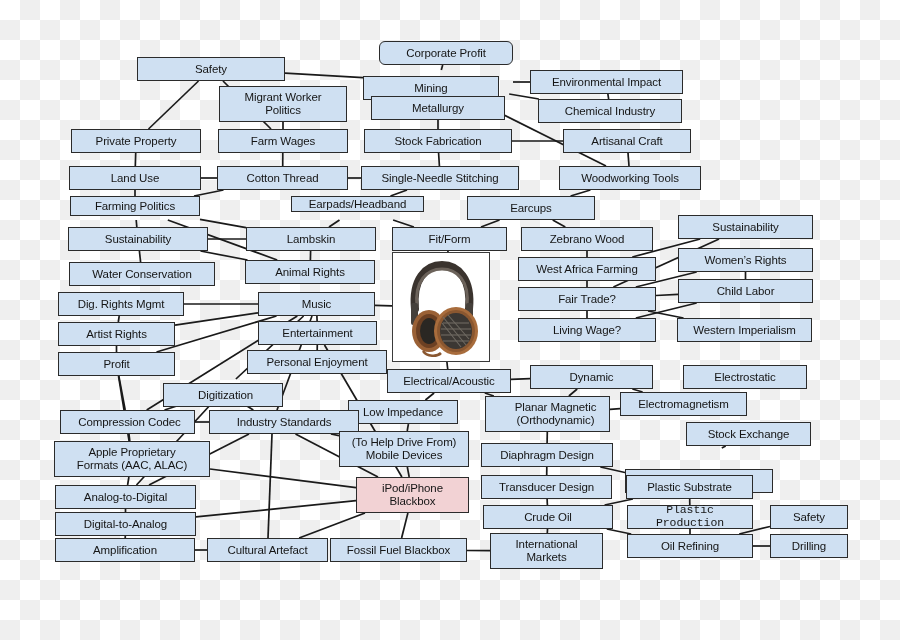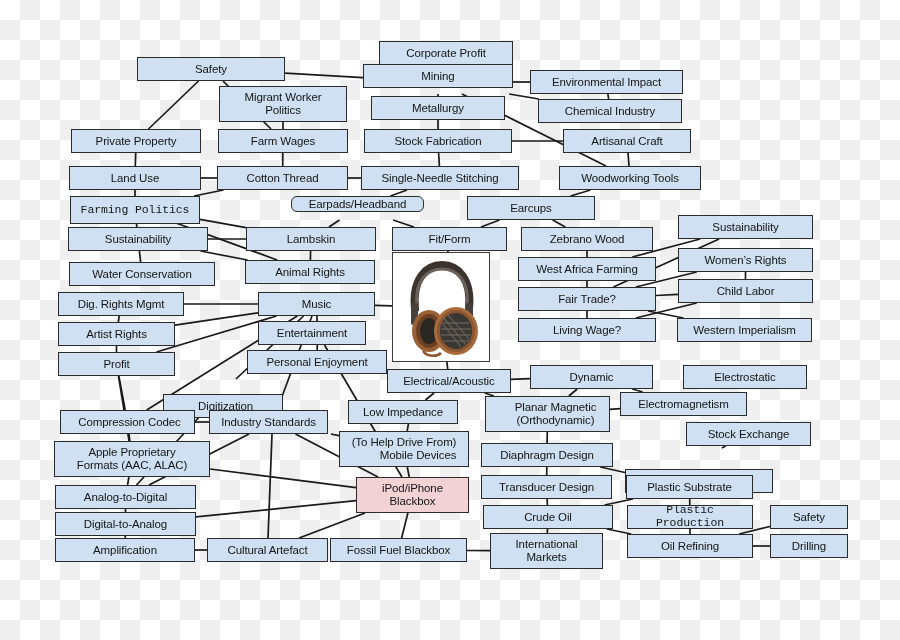--- a/index.html
+++ b/index.html
@@ -159,69 +159,69 @@
       <line x1="547.5" y1="529.0" x2="547.3" y2="533.0" stroke="#1a1a1a" stroke-width="1.7"></line>
       <line x1="606.8" y1="529.0" x2="631.2" y2="534.0" stroke="#1a1a1a" stroke-width="1.7"></line>
       <line x1="690.0" y1="529.0" x2="690.0" y2="534.0" stroke="#1a1a1a" stroke-width="1.7"></line>
       <line x1="739.2" y1="534.0" x2="770.0" y2="526.5" stroke="#1a1a1a" stroke-width="1.7"></line>
       <line x1="753.0" y1="546.0" x2="770.0" y2="546.0" stroke="#1a1a1a" stroke-width="1.7"></line>
       <line x1="490.0" y1="550.6" x2="467.0" y2="550.5" stroke="#1a1a1a" stroke-width="1.7"></line>
       <line x1="407.9" y1="513.0" x2="401.6" y2="538.0" stroke="#1a1a1a" stroke-width="1.7"></line>
     </svg>
   <div id="nodes">
       <div class="node" style="left: 137px; top: 57px; width: 148px; height: 24px;">Safety</div>
-      <div class="node" style="left: 379px; top: 41px; width: 134px; height: 24px;">Corporate Profit</div>
-      <div class="node" style="left: 363px; top: 64px; width: 150px; height: 24px;">Mining</div>
+      <div class="node" style="left: 379px; top: 41px; width: 134px; height: 24px; border-radius: 6px;">Corporate Profit</div>
+      <div class="node" style="left: 363px; top: 76px; width: 136px; height: 24px;">Mining</div>
       <div class="node" style="left: 530px; top: 70px; width: 153px; height: 24px;">Environmental Impact</div>
       <div class="node" style="left: 219px; top: 86px; width: 128px; height: 36px;">Migrant Worker
 Politics</div>
       <div class="node" style="left: 371px; top: 96px; width: 134px; height: 24px;">Metallurgy</div>
       <div class="node" style="left: 538px; top: 99px; width: 144px; height: 24px;">Chemical Industry</div>
       <div class="node" style="left: 71px; top: 129px; width: 130px; height: 24px;">Private Property</div>
       <div class="node" style="left: 218px; top: 129px; width: 130px; height: 24px;">Farm Wages</div>
       <div class="node" style="left: 364px; top: 129px; width: 148px; height: 24px;">Stock Fabrication</div>
       <div class="node" style="left: 563px; top: 129px; width: 128px; height: 24px;">Artisanal Craft</div>
       <div class="node" style="left: 69px; top: 166px; width: 132px; height: 24px;">Land Use</div>
       <div class="node" style="left: 217px; top: 166px; width: 131px; height: 24px;">Cotton Thread</div>
       <div class="node" style="left: 361px; top: 166px; width: 158px; height: 24px;">Single-Needle Stitching</div>
       <div class="node" style="left: 559px; top: 166px; width: 142px; height: 24px;">Woodworking Tools</div>
-      <div class="node" style="left: 70px; top: 196px; width: 130px; height: 28px; font-family: Liberation Mono, monospace;">Farming Politics</div>
-      <div class="node" style="left: 291px; top: 196px; width: 133px; height: 16px; border-radius: 6px;">Earpads/Headband</div>
+      <div class="node" style="left: 70px; top: 196px; width: 130px; height: 20px;">Farming Politics</div>
+      <div class="node" style="left: 291px; top: 196px; width: 133px; height: 16px;">Earpads/Headband</div>
       <div class="node" style="left: 467px; top: 196px; width: 128px; height: 24px;">Earcups</div>
       <div class="node" style="left: 68px; top: 227px; width: 140px; height: 24px;">Sustainability</div>
       <div class="node" style="left: 246px; top: 227px; width: 130px; height: 24px;">Lambskin</div>
       <div class="node" style="left: 392px; top: 227px; width: 115px; height: 24px;">Fit/Form</div>
       <div class="node" style="left: 521px; top: 227px; width: 132px; height: 24px;">Zebrano Wood</div>
       <div class="node" style="left: 678px; top: 215px; width: 135px; height: 24px;">Sustainability</div>
       <div class="node" style="left: 69px; top: 262px; width: 146px; height: 24px;">Water Conservation</div>
       <div class="node" style="left: 245px; top: 260px; width: 130px; height: 24px;">Animal Rights</div>
       <div class="node" style="left: 518px; top: 257px; width: 138px; height: 24px;">West Africa Farming</div>
       <div class="node" style="left: 678px; top: 248px; width: 135px; height: 24px;">Women’s Rights</div>
       <div class="node" style="left: 58px; top: 292px; width: 126px; height: 24px;">Dig. Rights Mgmt</div>
       <div class="node" style="left: 258px; top: 292px; width: 117px; height: 24px;">Music</div>
       <div class="node" style="left: 518px; top: 287px; width: 138px; height: 24px;">Fair Trade?</div>
       <div class="node" style="left: 678px; top: 279px; width: 135px; height: 24px;">Child Labor</div>
       <div class="node" style="left: 58px; top: 322px; width: 117px; height: 24px;">Artist Rights</div>
-      <div class="node" style="left: 258px; top: 321px; width: 108px; height: 24px;">Entertainment</div>
+      <div class="node" style="left: 258px; top: 321px; width: 119px; height: 24px;">Entertainment</div>
       <div class="node" style="left: 518px; top: 318px; width: 138px; height: 24px;">Living Wage?</div>
       <div class="node" style="left: 677px; top: 318px; width: 135px; height: 24px;">Western Imperialism</div>
       <div class="node" style="left: 58px; top: 352px; width: 117px; height: 24px;">Profit</div>
       <div class="node" style="left: 247px; top: 350px; width: 140px; height: 24px;">Personal Enjoyment</div>
       <div class="node" style="left: 387px; top: 369px; width: 124px; height: 24px;">Electrical/Acoustic</div>
       <div class="node" style="left: 530px; top: 365px; width: 123px; height: 24px;">Dynamic</div>
       <div class="node" style="left: 683px; top: 365px; width: 124px; height: 24px;">Electrostatic</div>
-      <div class="node" style="left: 163px; top: 394px; width: 120px; height: 24px; padding-left: 8px;">Digitization</div>
+      <div class="node" style="left: 163px; top: 383px; width: 120px; height: 24px; padding-left: 8px;">Digitization</div>
       <div class="node" style="left: 348px; top: 400px; width: 110px; height: 24px;">Low Impedance</div>
       <div class="node" style="left: 485px; top: 396px; width: 125px; height: 36px; padding-left: 19px;">Planar Magnetic
 (Orthodynamic)</div>
       <div class="node" style="left: 620px; top: 392px; width: 127px; height: 24px;">Electromagnetism</div>
       <div class="node" style="left: 60px; top: 410px; width: 135px; height: 24px; padding-left: 7px;">Compression Codec</div>
-      <div class="node" style="left: 209px; top: 410px; width: 119px; height: 24px;">Industry Standards</div>
+      <div class="node" style="left: 209px; top: 410px; width: 150px; height: 24px;">Industry Standards</div>
       <div class="node" style="left: 686px; top: 422px; width: 125px; height: 24px;">Stock Exchange</div>
-      <div class="node" style="left: 339px; top: 431px; width: 130px; height: 36px; text-align: right;">(To Help Drive From)
+      <div class="node" style="left: 339px; top: 431px; width: 130px; height: 36px;">(To Help Drive From)
 Mobile Devices</div>
       <div class="node" style="left: 54px; top: 441px; width: 156px; height: 36px;">Apple Proprietary
 Formats (AAC, ALAC)</div>
       <div class="node" style="left: 481px; top: 443px; width: 132px; height: 24px;">Diaphragm Design</div>
       <div class="node" style="left: 625px; top: 429px; width: 148px; height: 24px; margin-top: 40px;">Monetary Conversion</div>
       <div class="node" style="left: 55px; top: 485px; width: 141px; height: 24px;">Analog-to-Digital</div>
       <div class="node" style="left: 481px; top: 475px; width: 131px; height: 24px;">Transducer Design</div>
       <div class="node" style="left: 626px; top: 475px; width: 127px; height: 24px;">Plastic Substrate</div>
       <div class="node" style="left: 770px; top: 505px; width: 78px; height: 24px;">Safety</div>
       <div class="node pink" style="left: 356px; top: 477px; width: 113px; height: 36px;">iPod/iPhone

